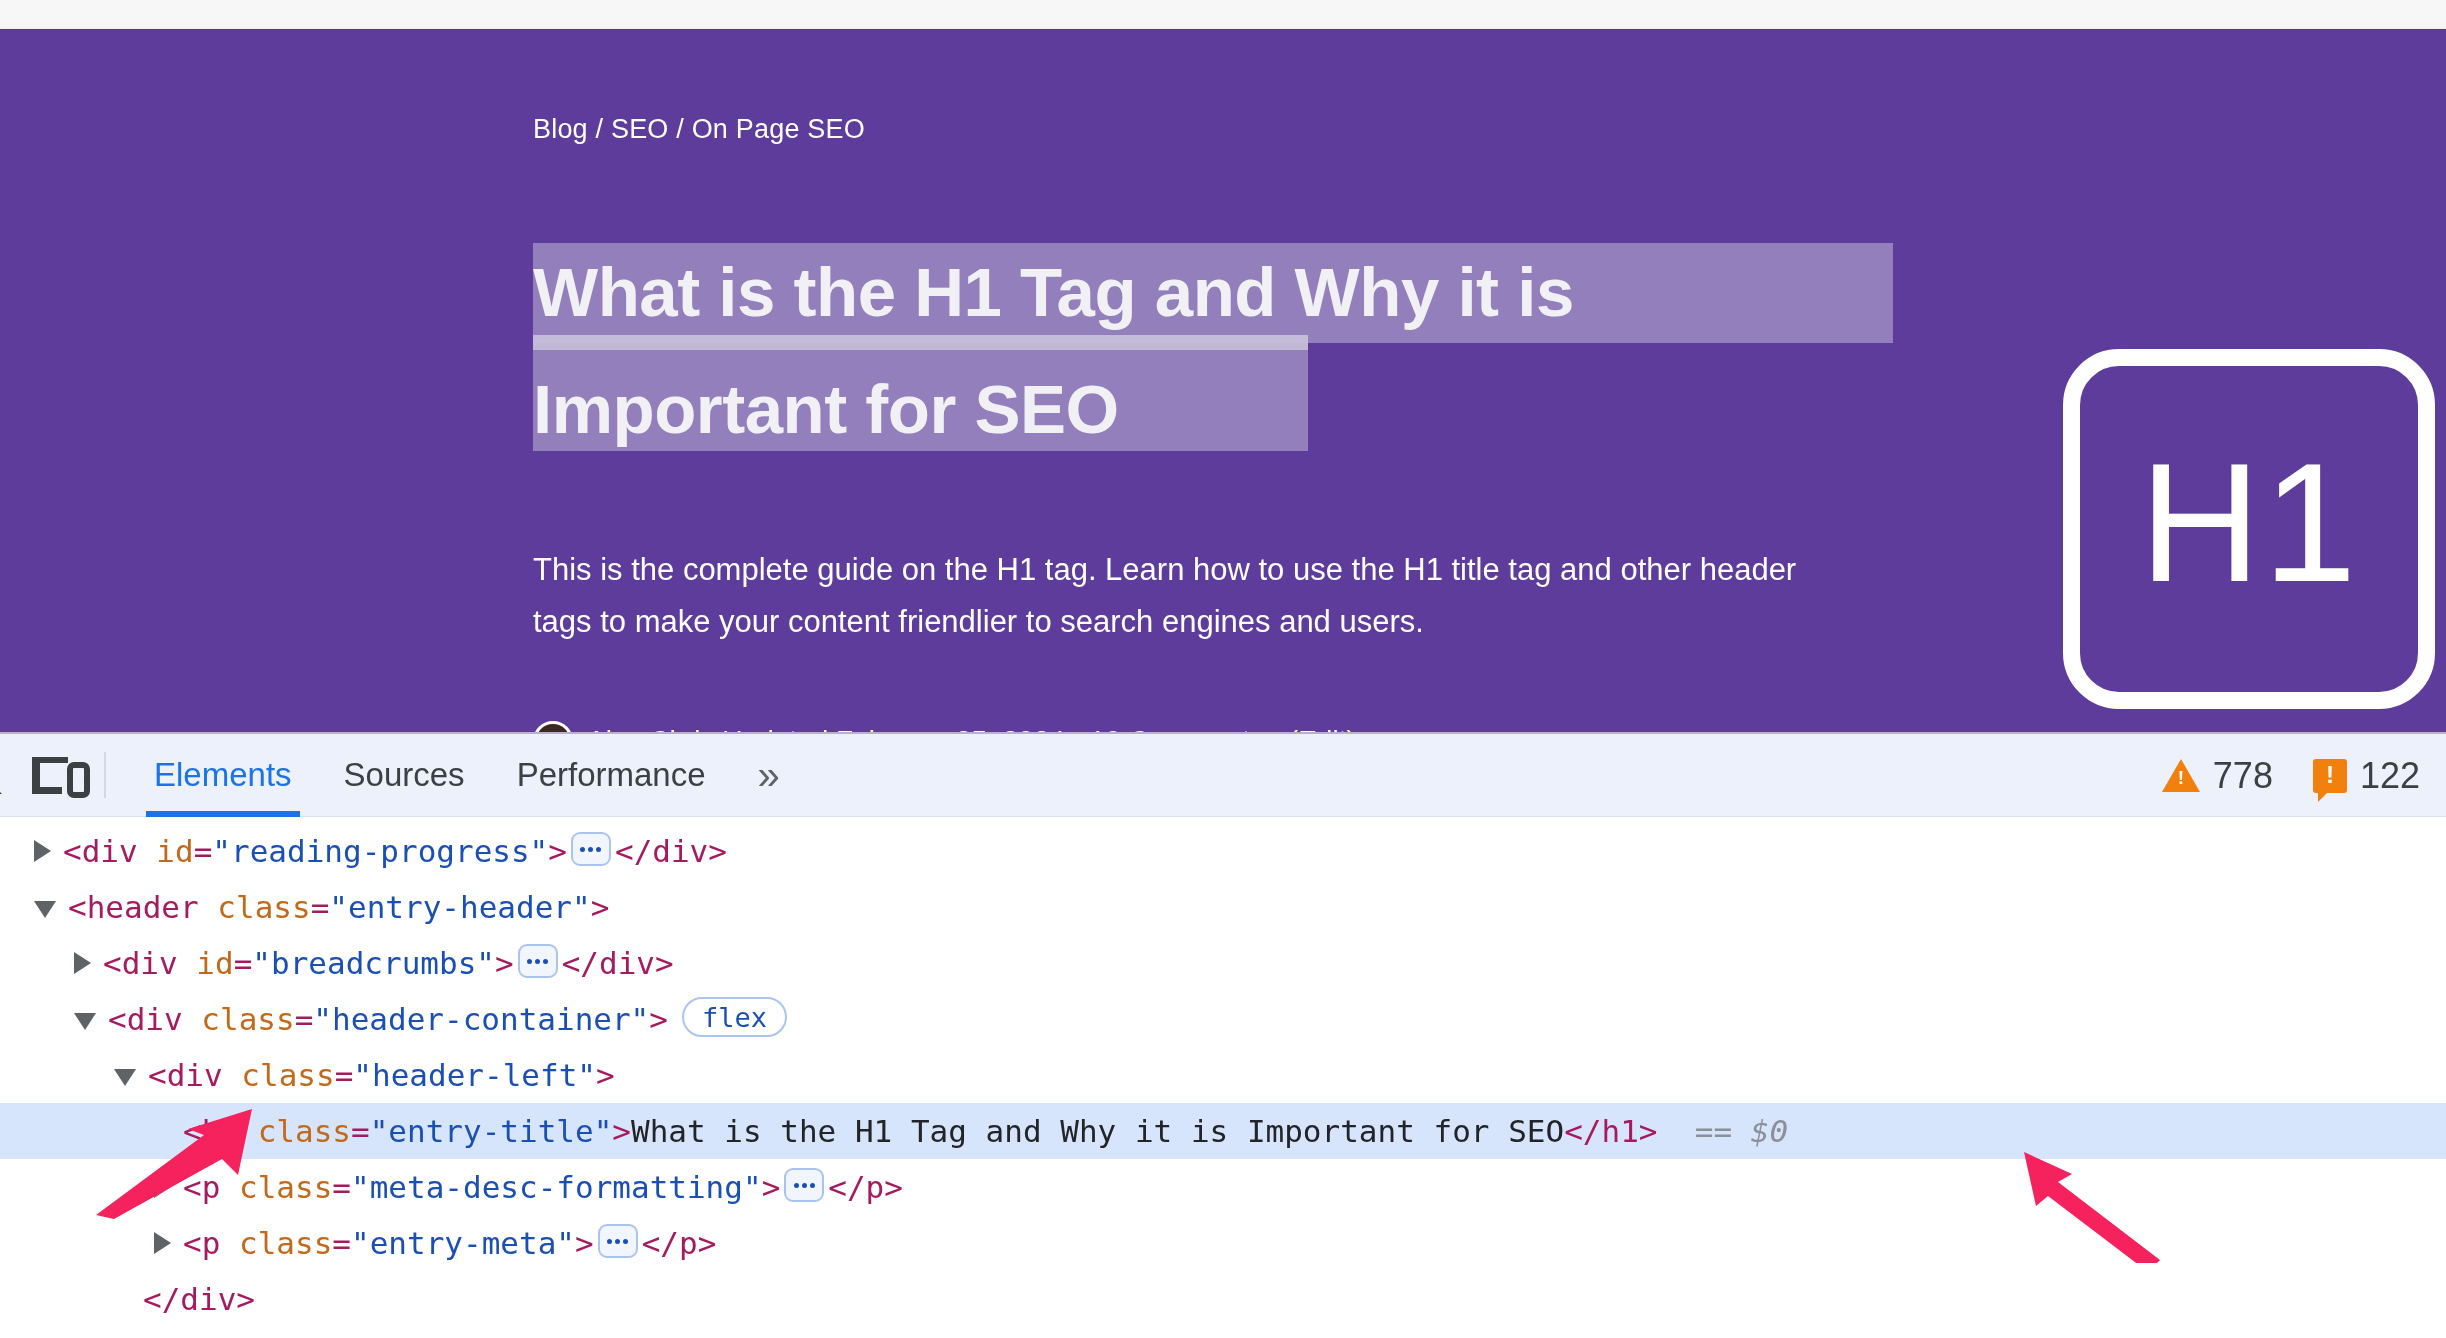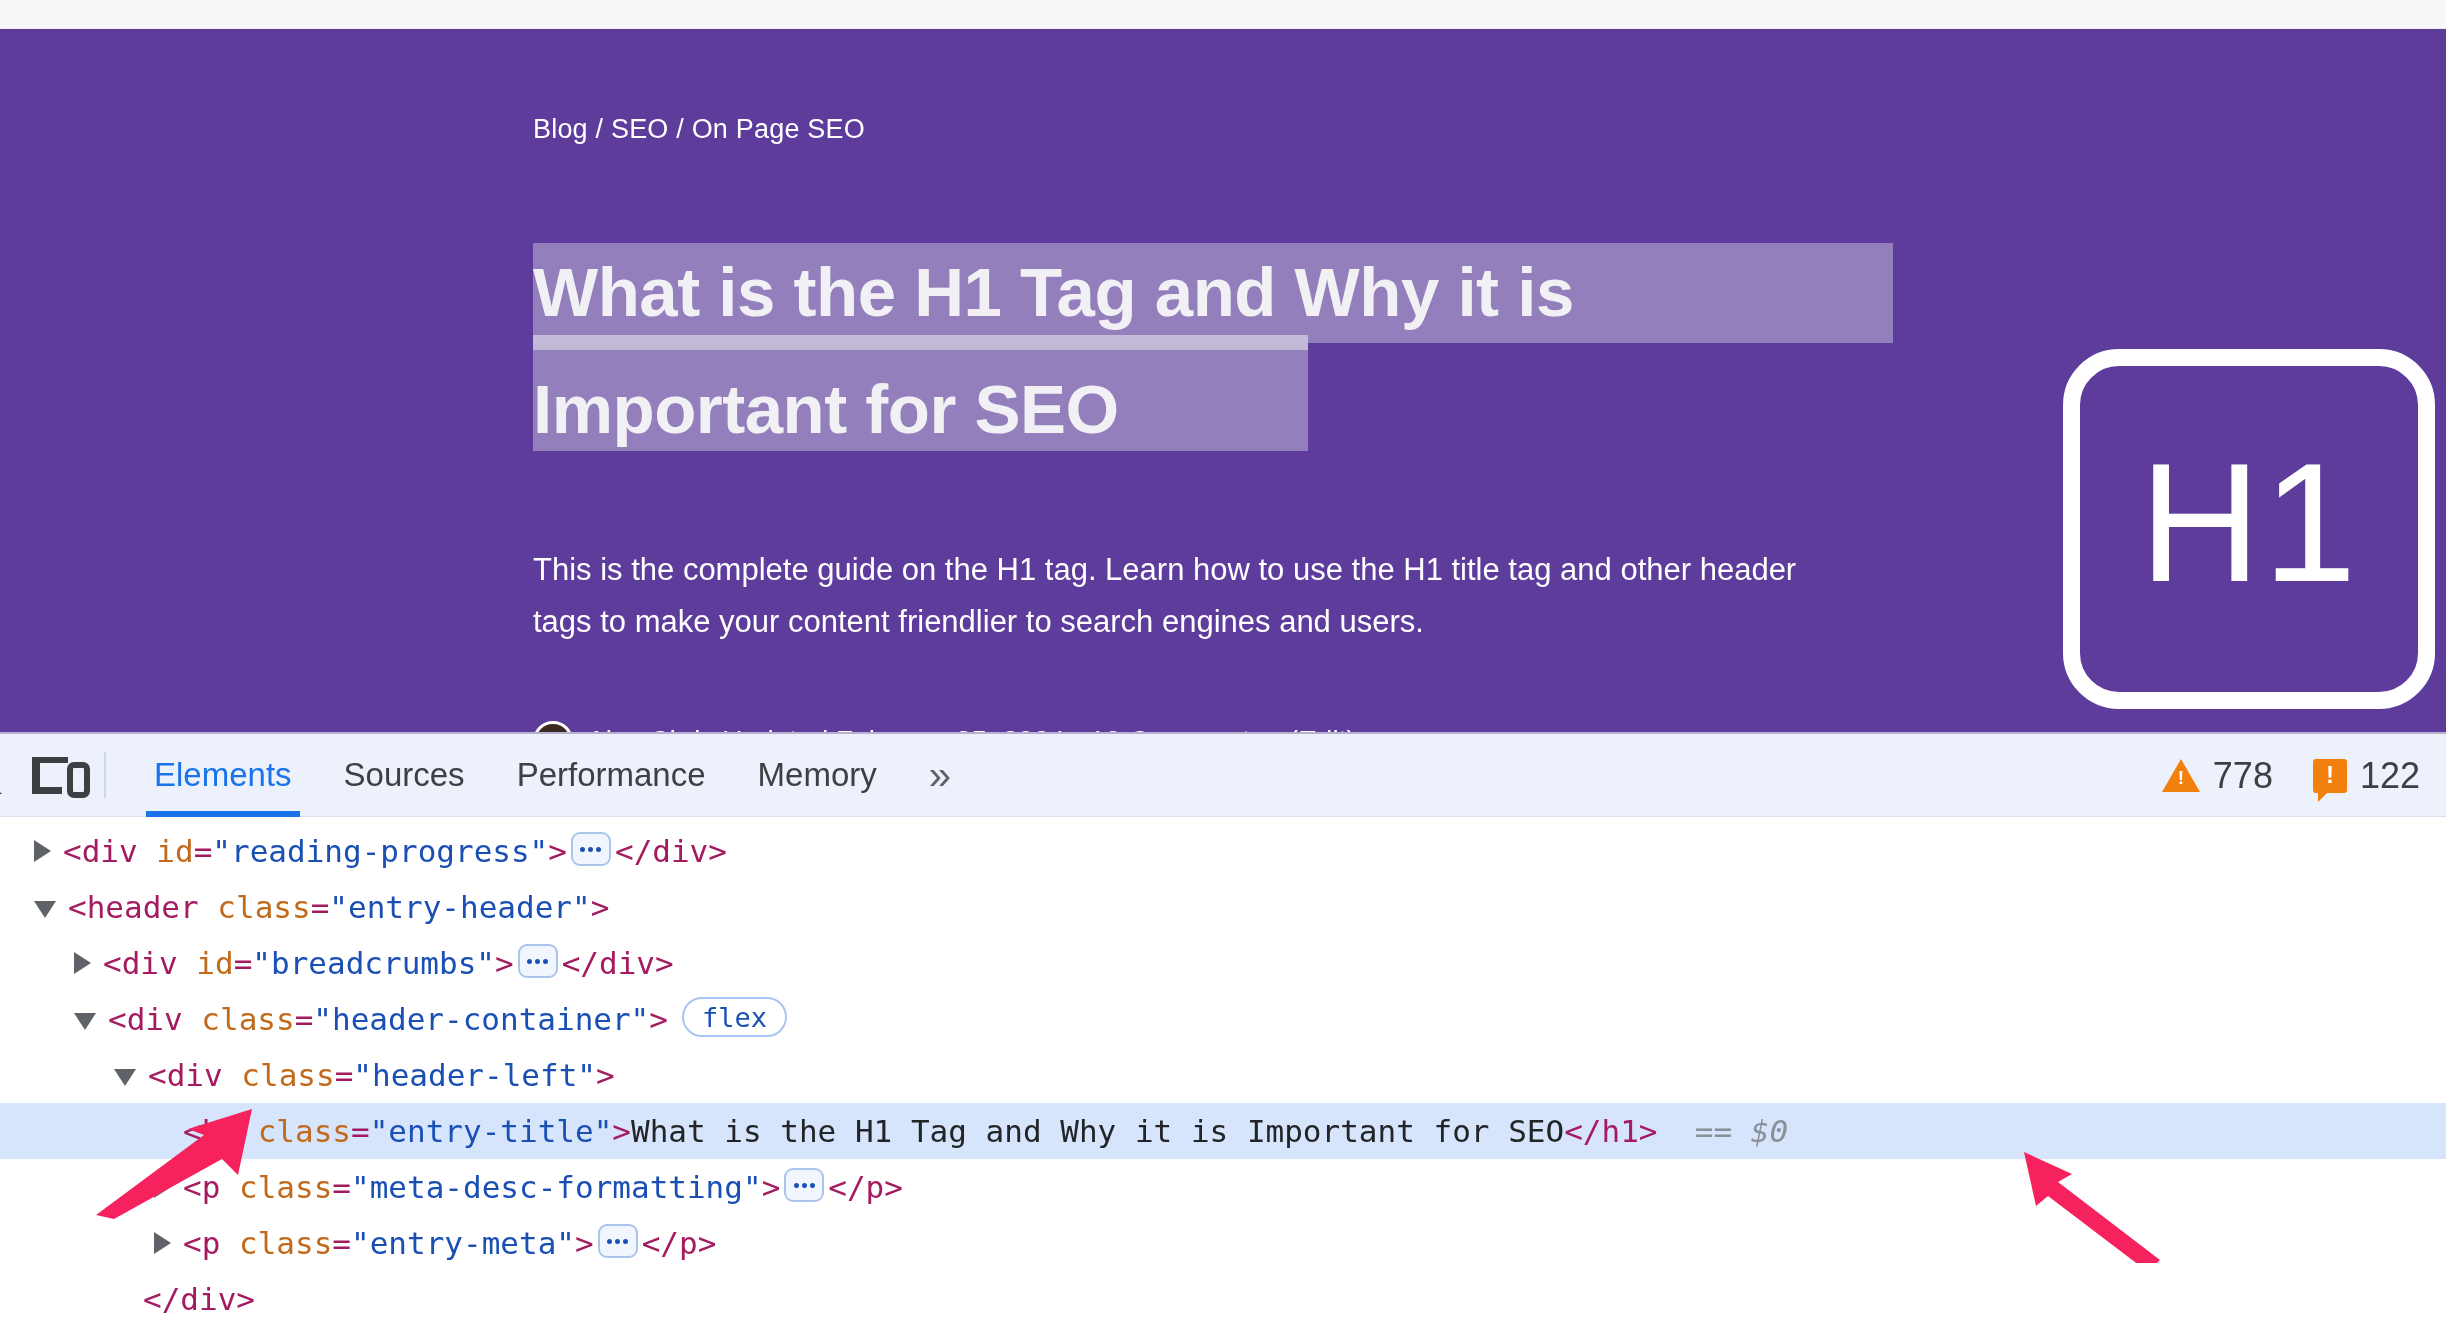--- a/index.html
+++ b/index.html
@@ -315,23 +315,20 @@
       <div id="tabs-host" style="display:flex;align-items:center;height:83px;">
           <div class="dt-tab active">
             <span>Elements</span>
           </div>
           <div class="dt-tab">
             <span>Sources</span>
           </div>
           <div class="dt-tab">
             <span>Performance</span>
           </div>
-          <div class="dt-tab">
-            <span>Memory</span>
-          </div>
         </div>
 
       <div class="dt-more">»</div>
 
       <div class="dt-counts">
         <div class="count-group">
           <div class="warn-tri"></div>
           <span class="count-num">778</span>
         </div>
         <div class="count-group" style="margin-left:26px;">

